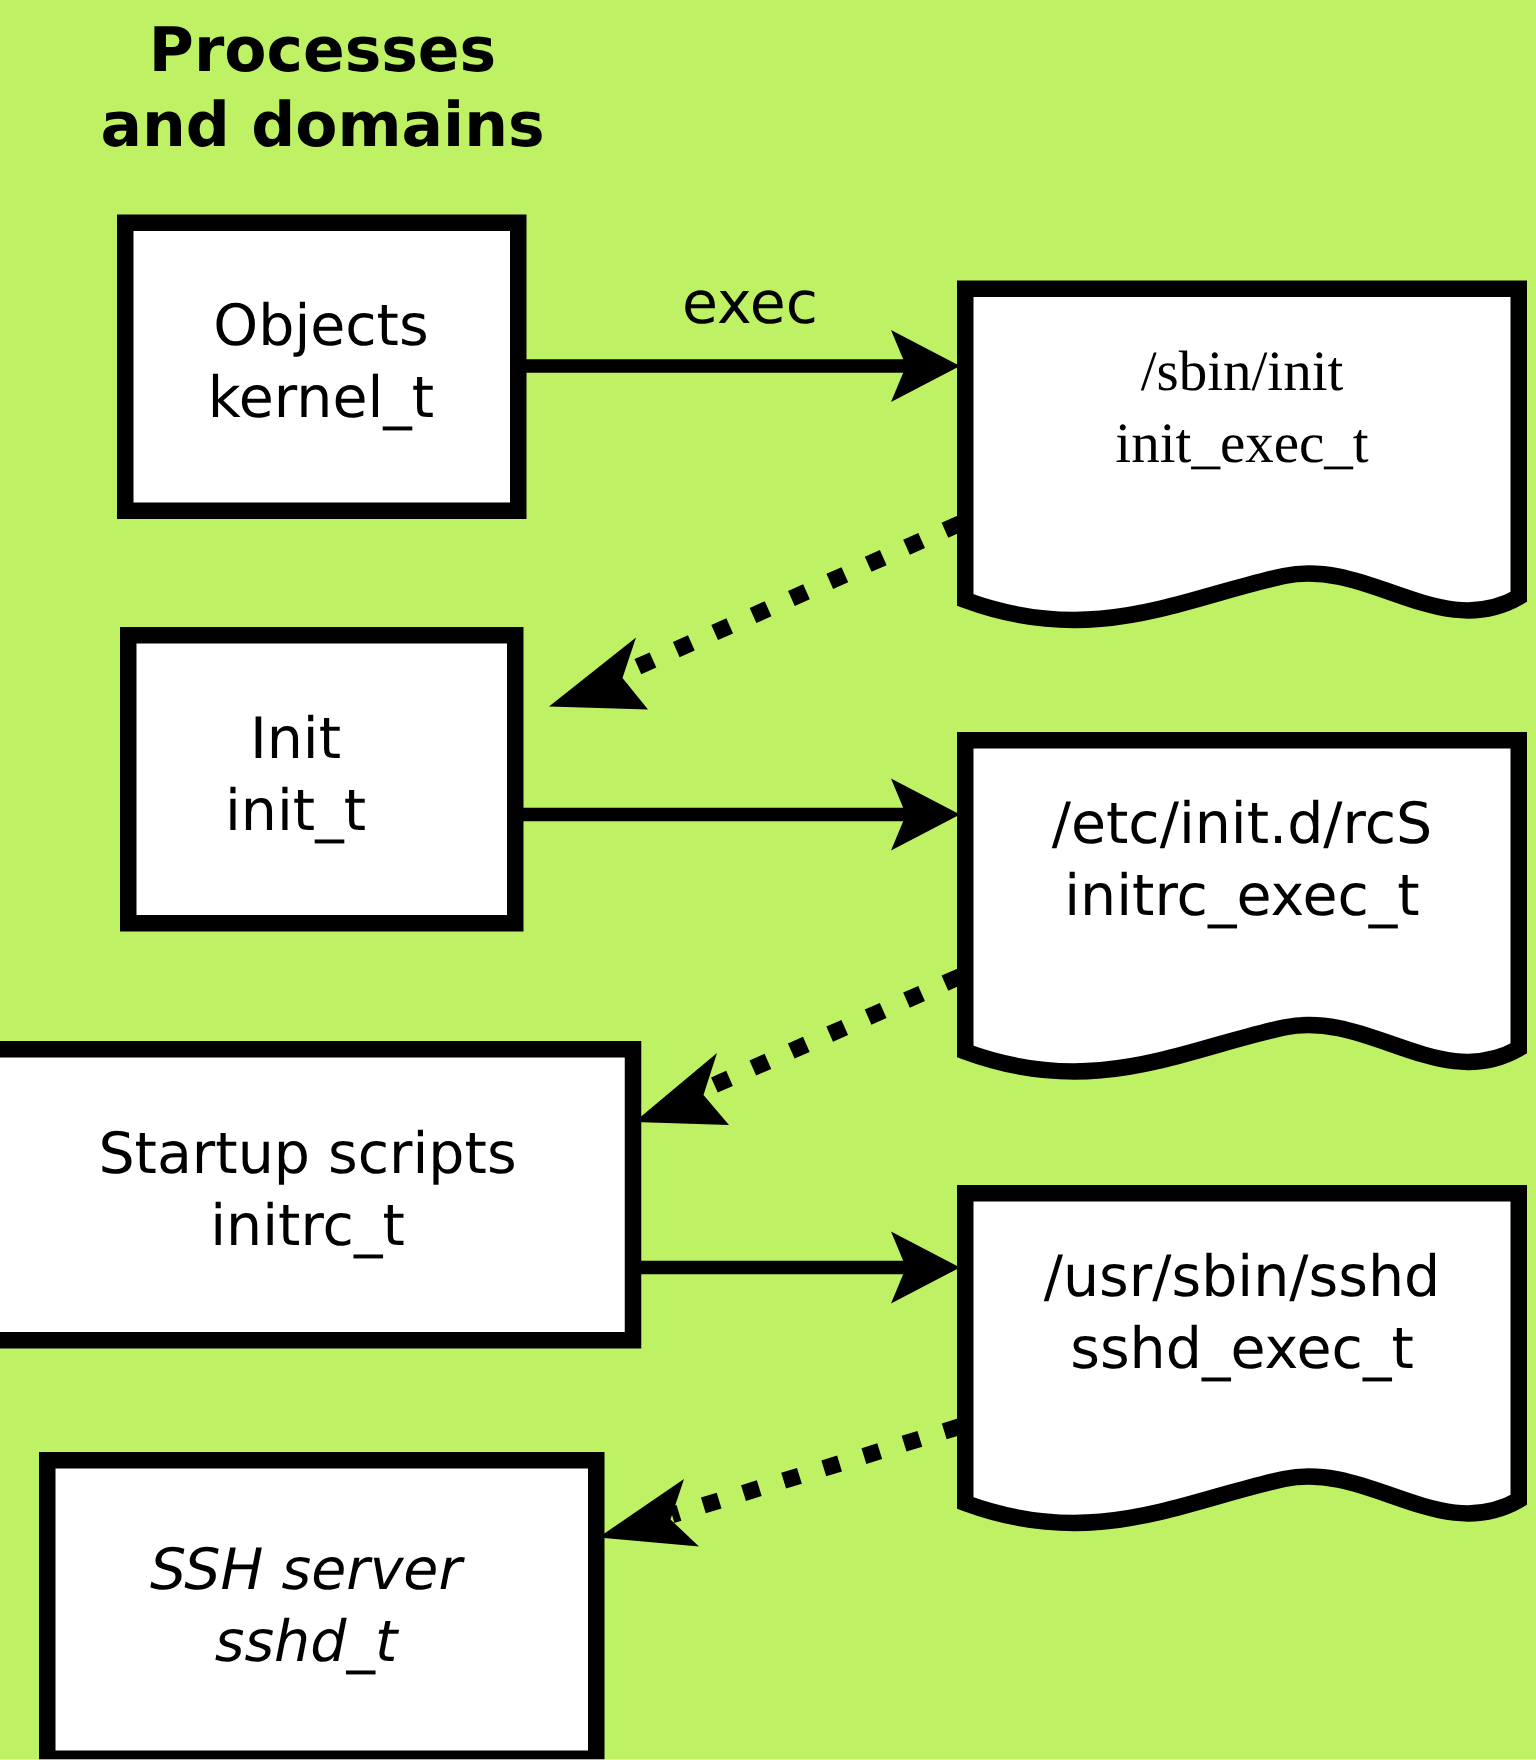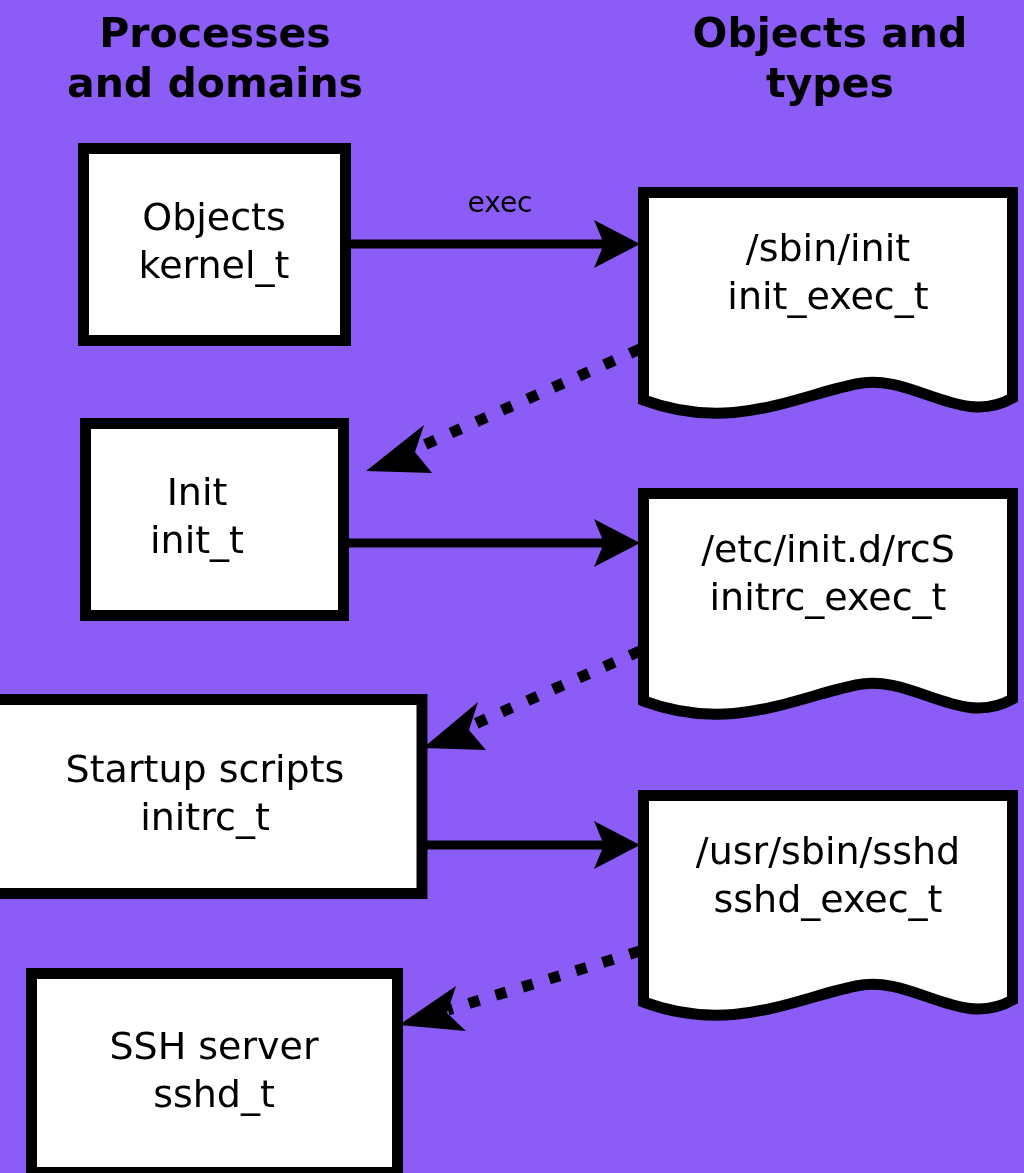--- a/index.html
+++ b/index.html
@@ -7,21 +7,21 @@
     padding: 0;
     background: #ffffff;
   }
   body {
     font-family: "DejaVu Sans", sans-serif;
   }
   #stage {
     position: relative;
     width: 1024px;
     height: 1173px;
-    background: #8b5cf6;
+    background: #bef264;
     overflow: hidden;
   }
   #stage svg {
     position: absolute;
     top: 0;
     left: 0;
     width: 1024px;
     height: 1173px;
   }
   .col-header {
@@ -45,21 +45,21 @@
     line-height: 48px;
     text-align: center;
     color: #000000;
     white-space: pre-line;
     pointer-events: none;
   }
   .edge-label {
     position: absolute;
     font-family: "DejaVu Sans", sans-serif;
     font-weight: normal;
-    font-size: 28px;
+    font-size: 39px;
     line-height: 40px;
     text-align: center;
     color: #000000;
   }
   .proc-rect, .doc-shape {
     fill: #ffffff;
     stroke: #000000;
     stroke-width: 11;
     stroke-linejoin: miter;
   }
@@ -123,36 +123,34 @@
     <polygon class="arrow-head" points="640,845 594,821 604,845 594,869"></polygon>
 
     <line class="dotted-edge" x1="640" y1="951" x2="448" y2="1010"></line>
     <polygon class="arrow-head" points="399,1025 456,986 447,1013 466,1031"></polygon>
 
   </svg>
 
   <div class="col-header" id="header-left">Processes
 and domains</div>
 
-  <div class="col-header" id="header-right">Objects and
-types</div>
 
   <div class="node-label" style="left:83px; top:193px; width:262px;">Objects
 kernel_t</div>
 
   <div class="node-label" style="left:68px; top:468px; width:258px;">Init
 init_t</div>
 
   <div class="node-label" style="left:-12px; top:745px; width:434px;">Startup scripts
 initrc_t</div>
 
-  <div class="node-label" style="left:31px; top:1022px; width:366px;">SSH server
+  <div class="node-label" style="left:21px; top:1022px; width:366px;font-style:italic;">SSH server
 sshd_t</div>
 
-  <div class="node-label" style="left:643px; top:224px; width:370px;">/sbin/init
+  <div class="node-label" style="left:643px; top:224px; width:370px;font-family:Liberation Serif, serif;">/sbin/init
 init_exec_t</div>
 
   <div class="node-label" style="left:643px; top:827px; width:370px;">/usr/sbin/sshd
 sshd_exec_t</div>
 
   <div class="node-label" style="left:643px; top:525px; width:370px;">/etc/init.d/rcS
 initrc_exec_t</div>
 
   <div class="edge-label" style="left:420px; top:183px; width:160px;">exec</div>
 

